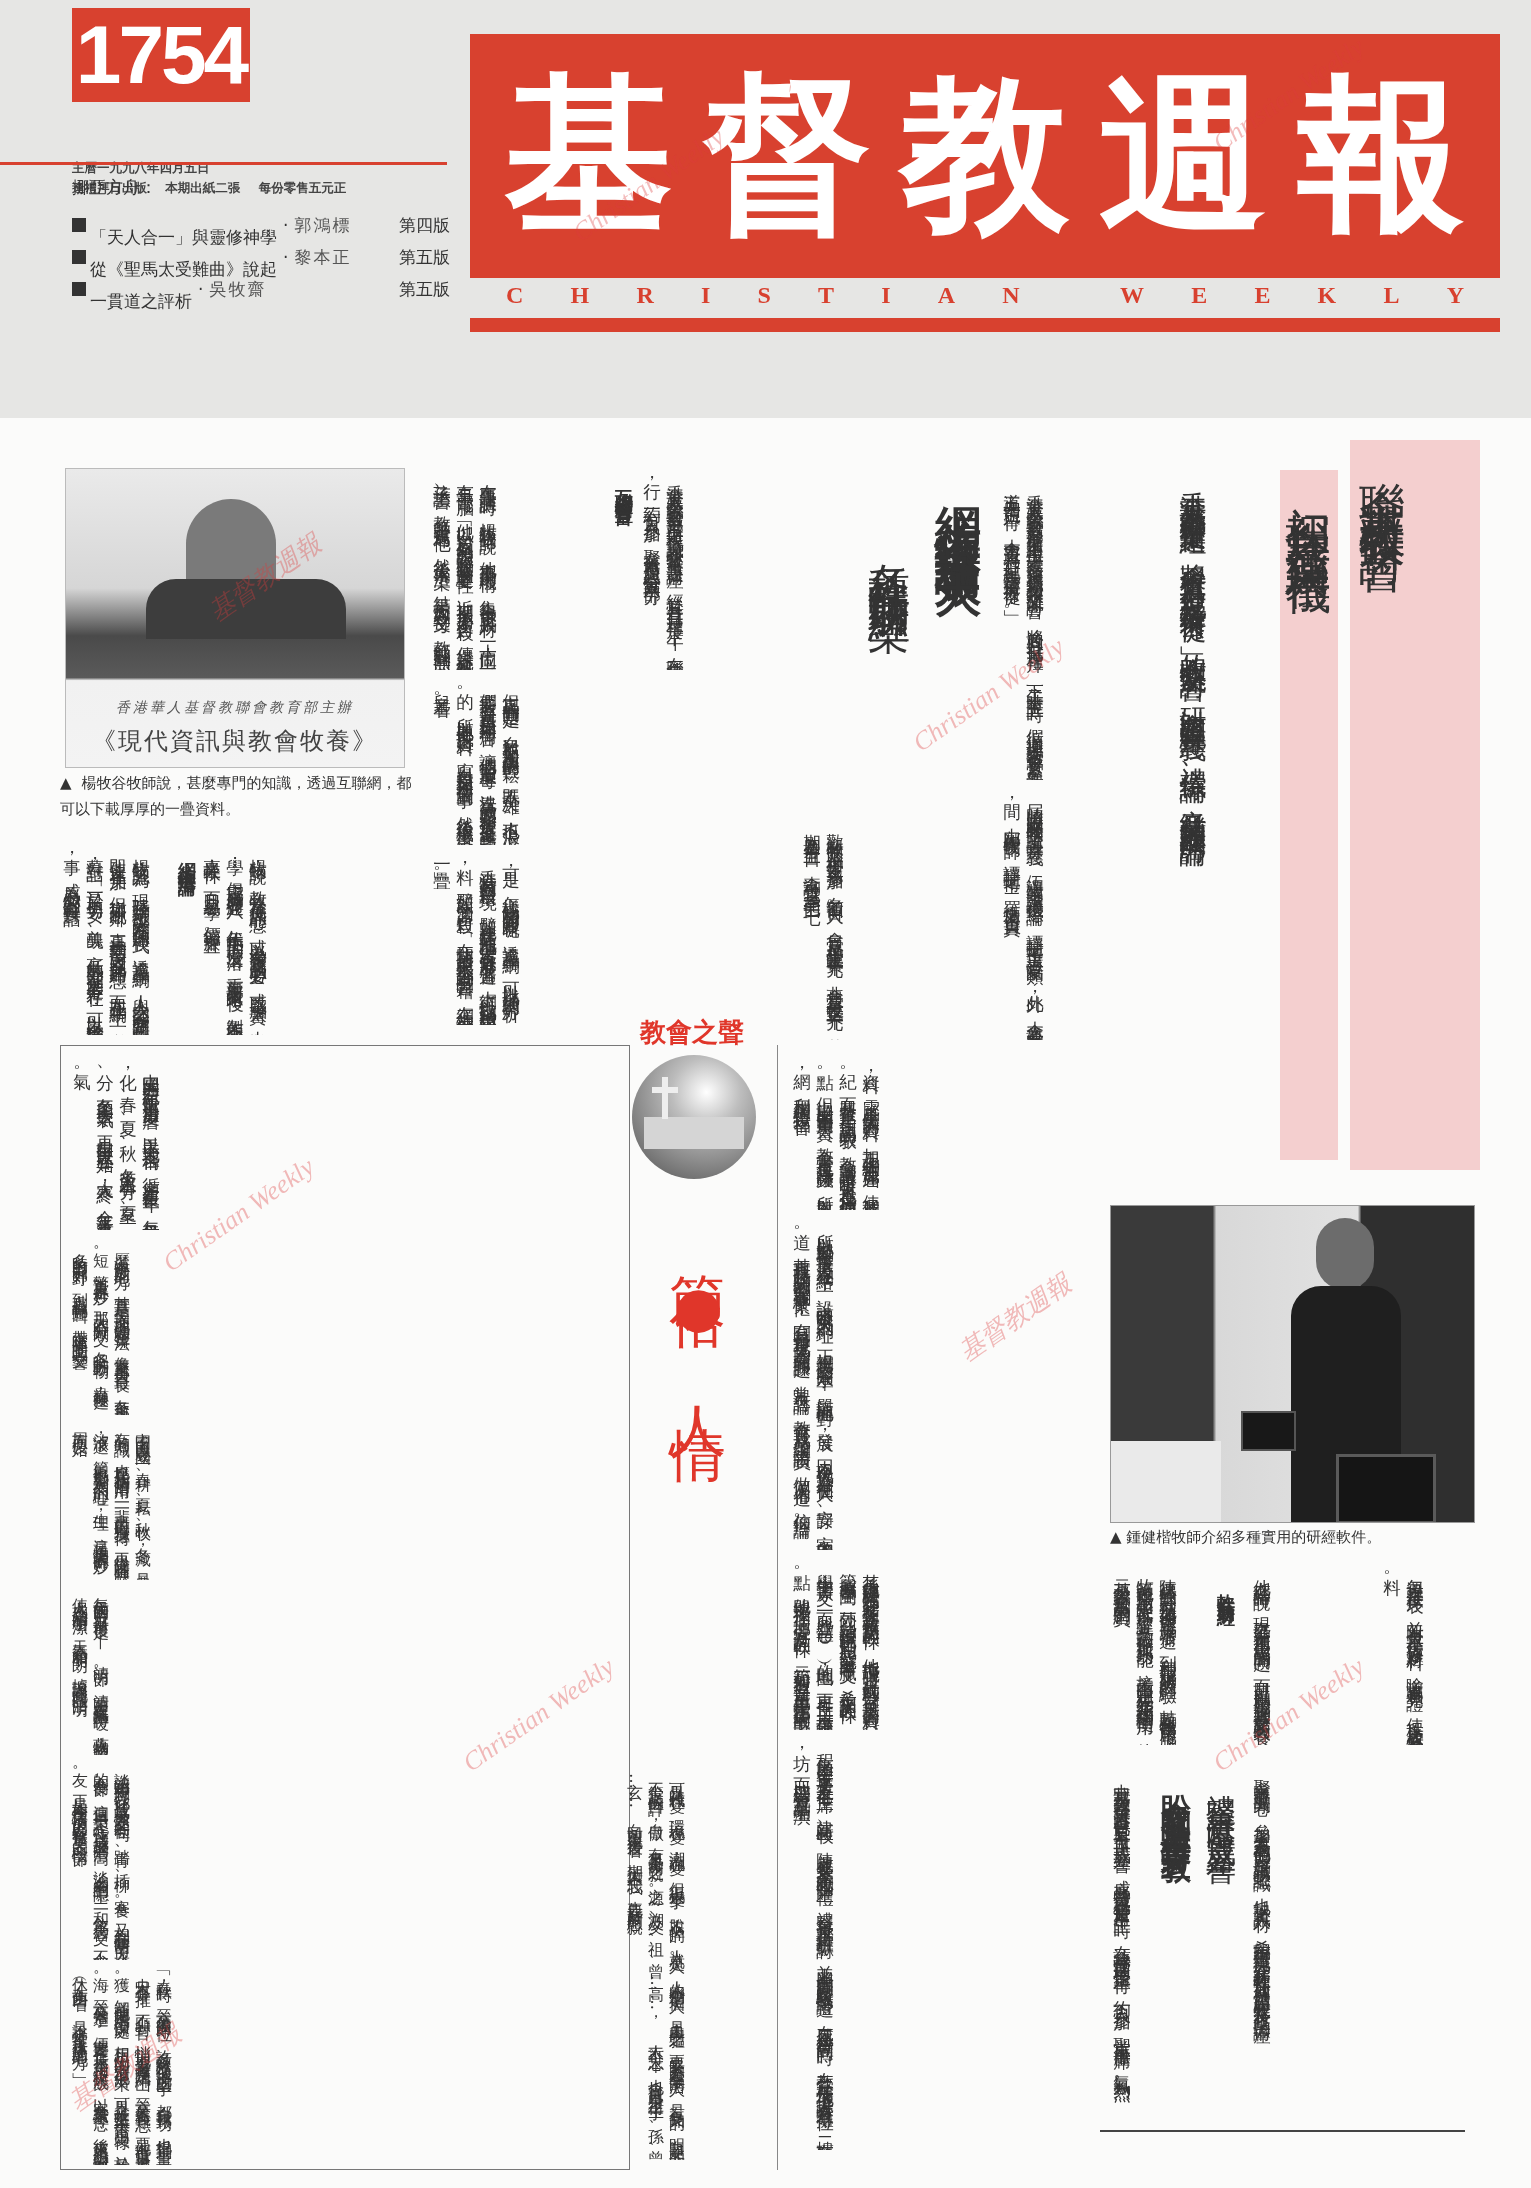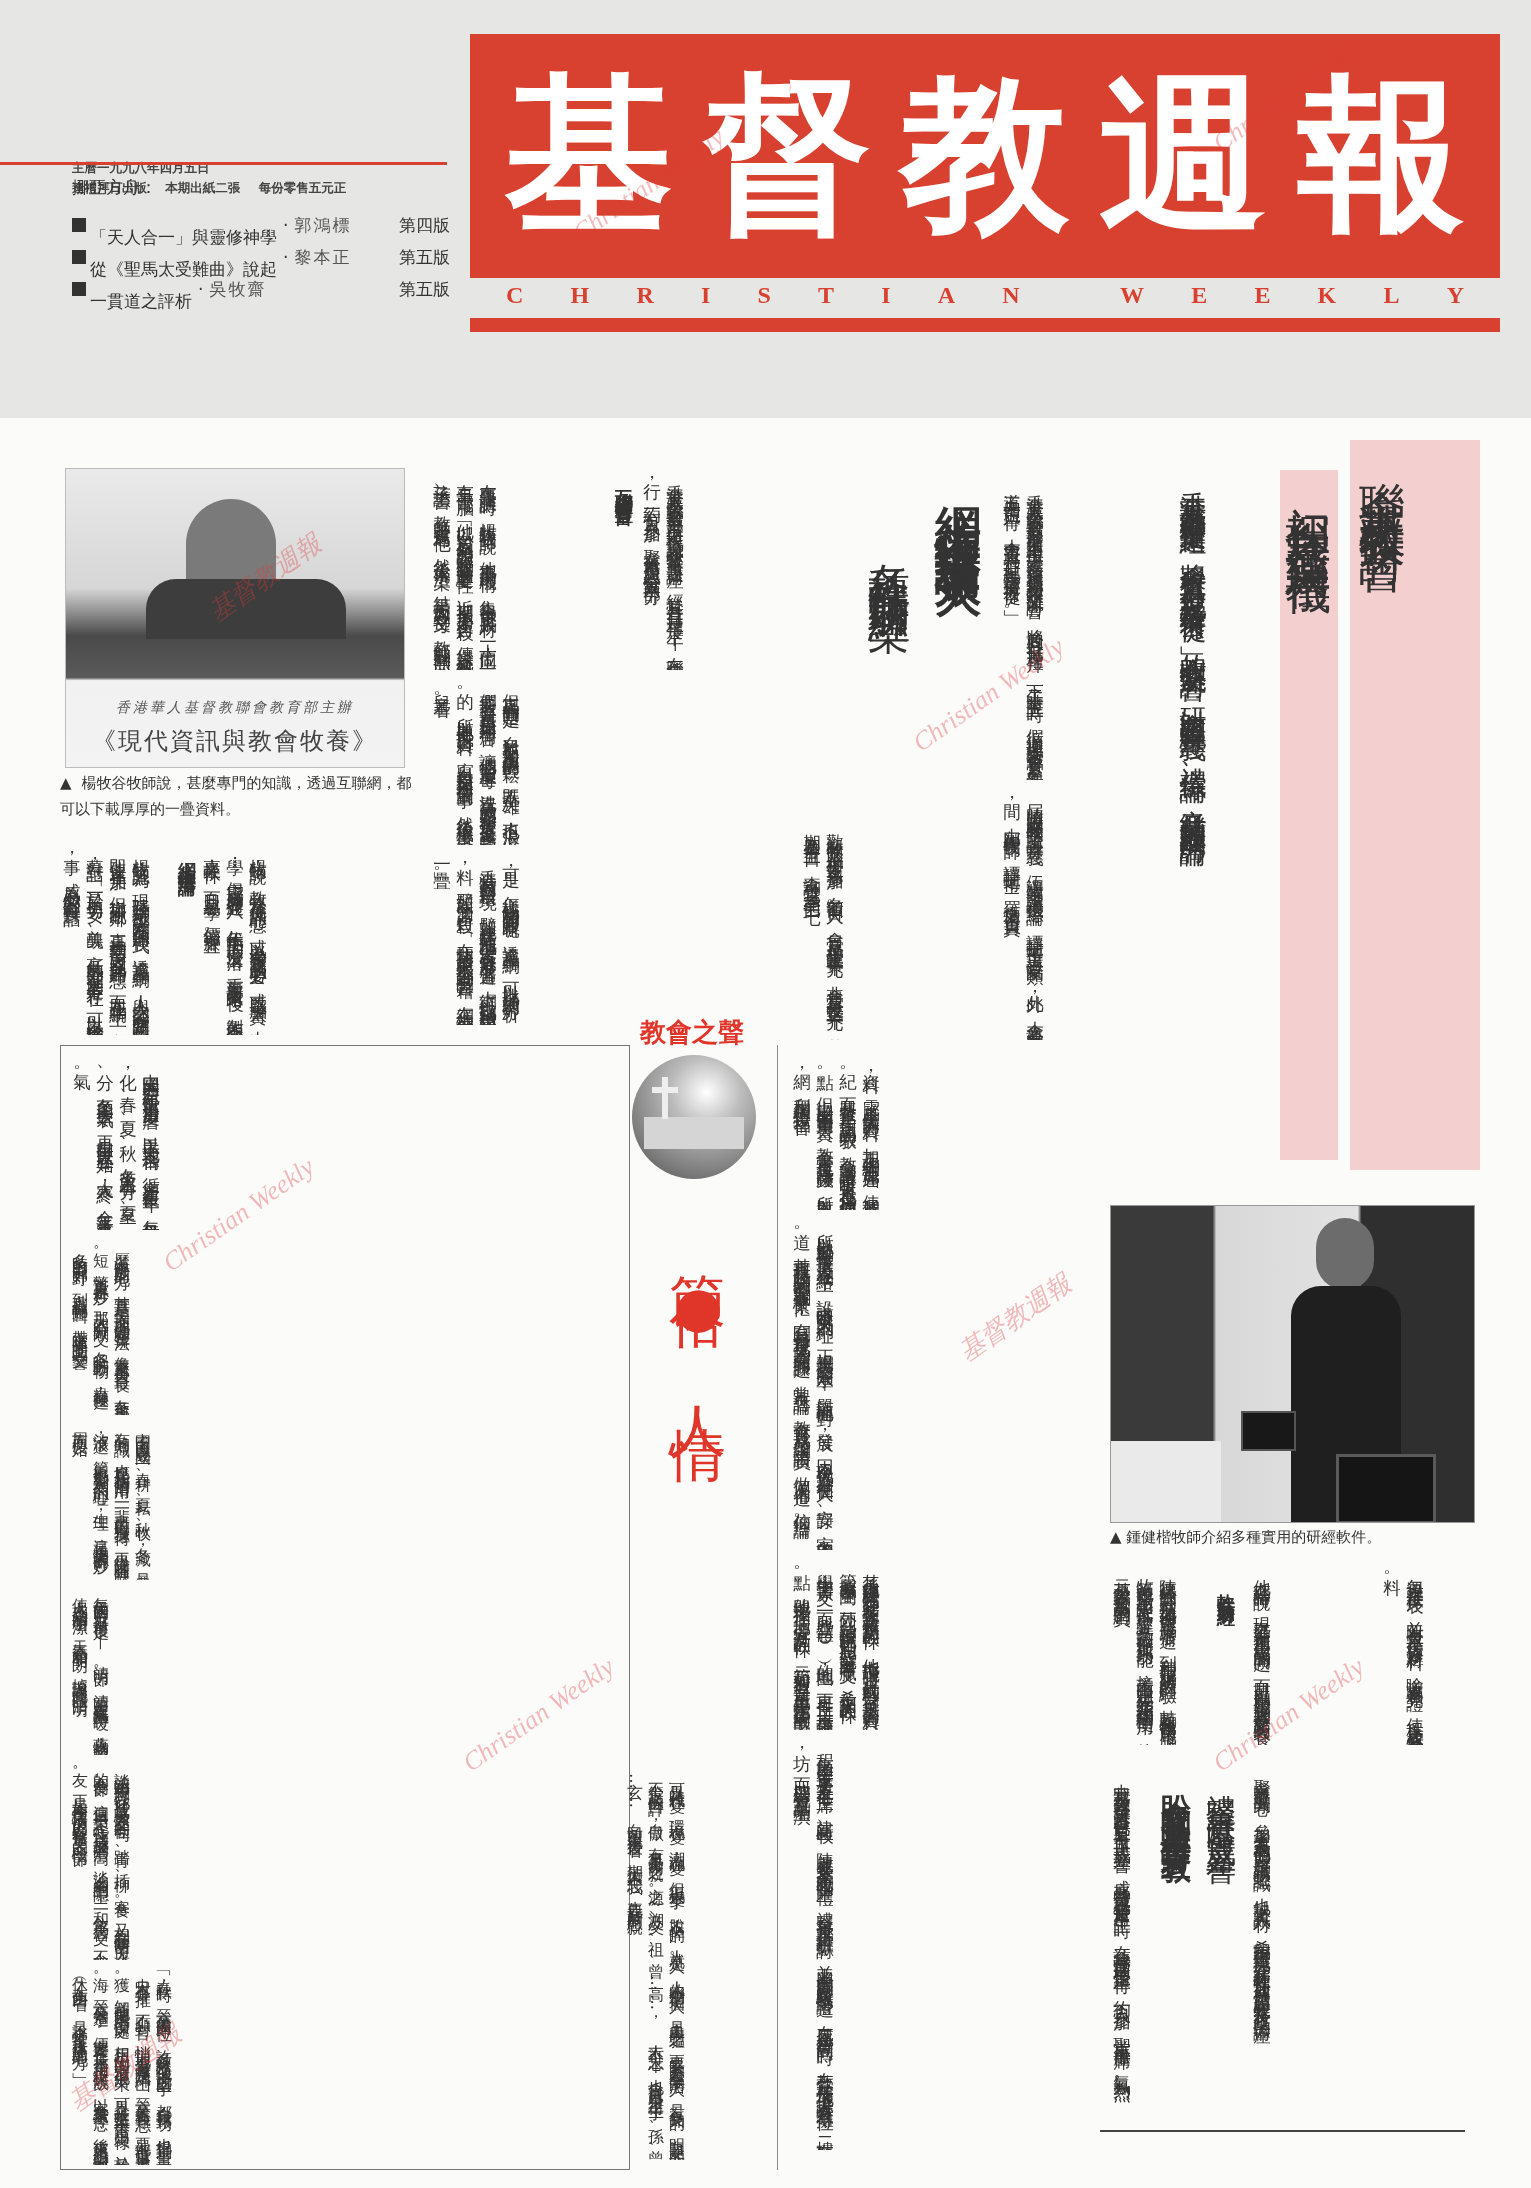--- a/index.html
+++ b/index.html
@@ -74,20 +74,21 @@
   .sub-hl { font-family: "DejaVu Sans", sans-serif; font-weight: 700; font-size: 18px; letter-spacing: 3px; color: #333; writing-mode: vertical-rl; text-orientation: upright; }
   .bottom-rule { left: 1100px; top: 2130px; width: 365px; height: 2px; background: #444; }
 
   
   .wm { position: absolute; font-family: "Liberation Serif", serif; font-style: italic; color: rgba(220, 60, 60, 0.35); font-size: 26px; transform: rotate(-35deg); pointer-events: none; white-space: nowrap; }
 </style>
 </head>
 <body>
 
 <header class="masthead">
+  <div class="issue-box">1754</div>
   <div class="issue-meta">
     <div>主曆一九九八年四月五日</div>
     <div>
       <span>逢禮拜日出版</span>
       <span>本期出紙二張</span>
       <span>每份零售五元正</span>
     </div>
   </div>
   <div class="meta-rule"></div>
 

